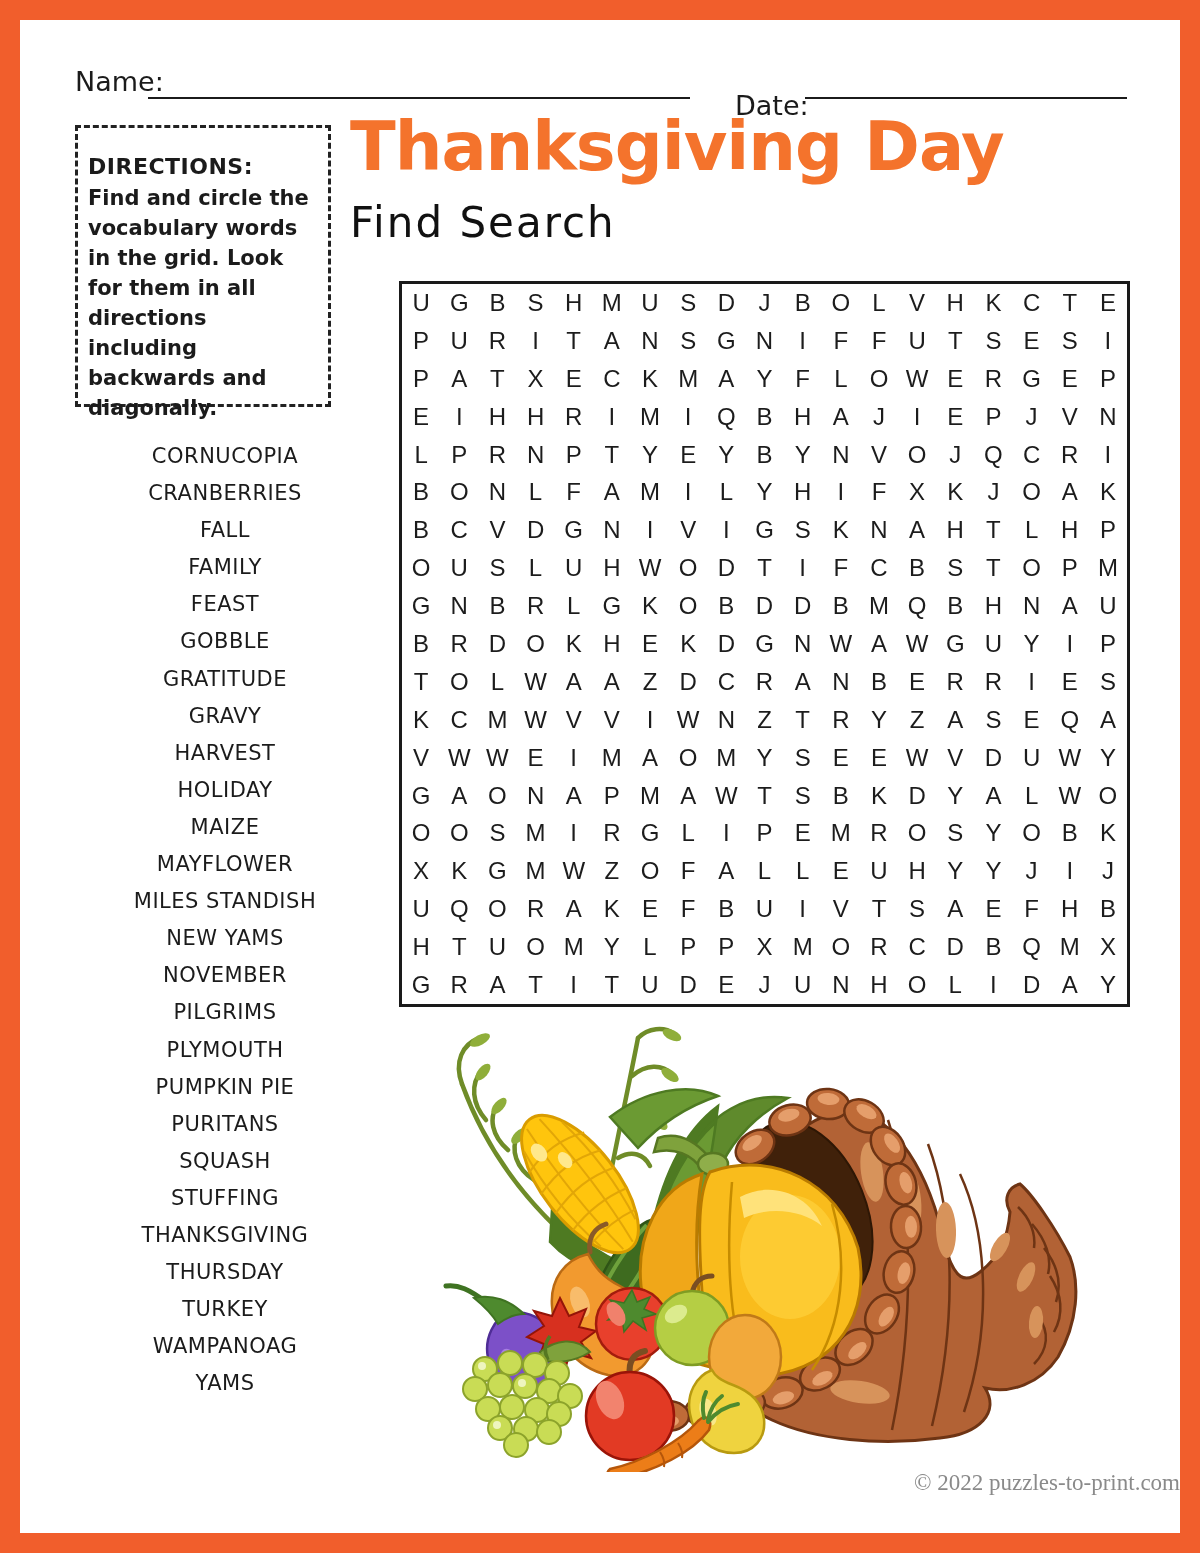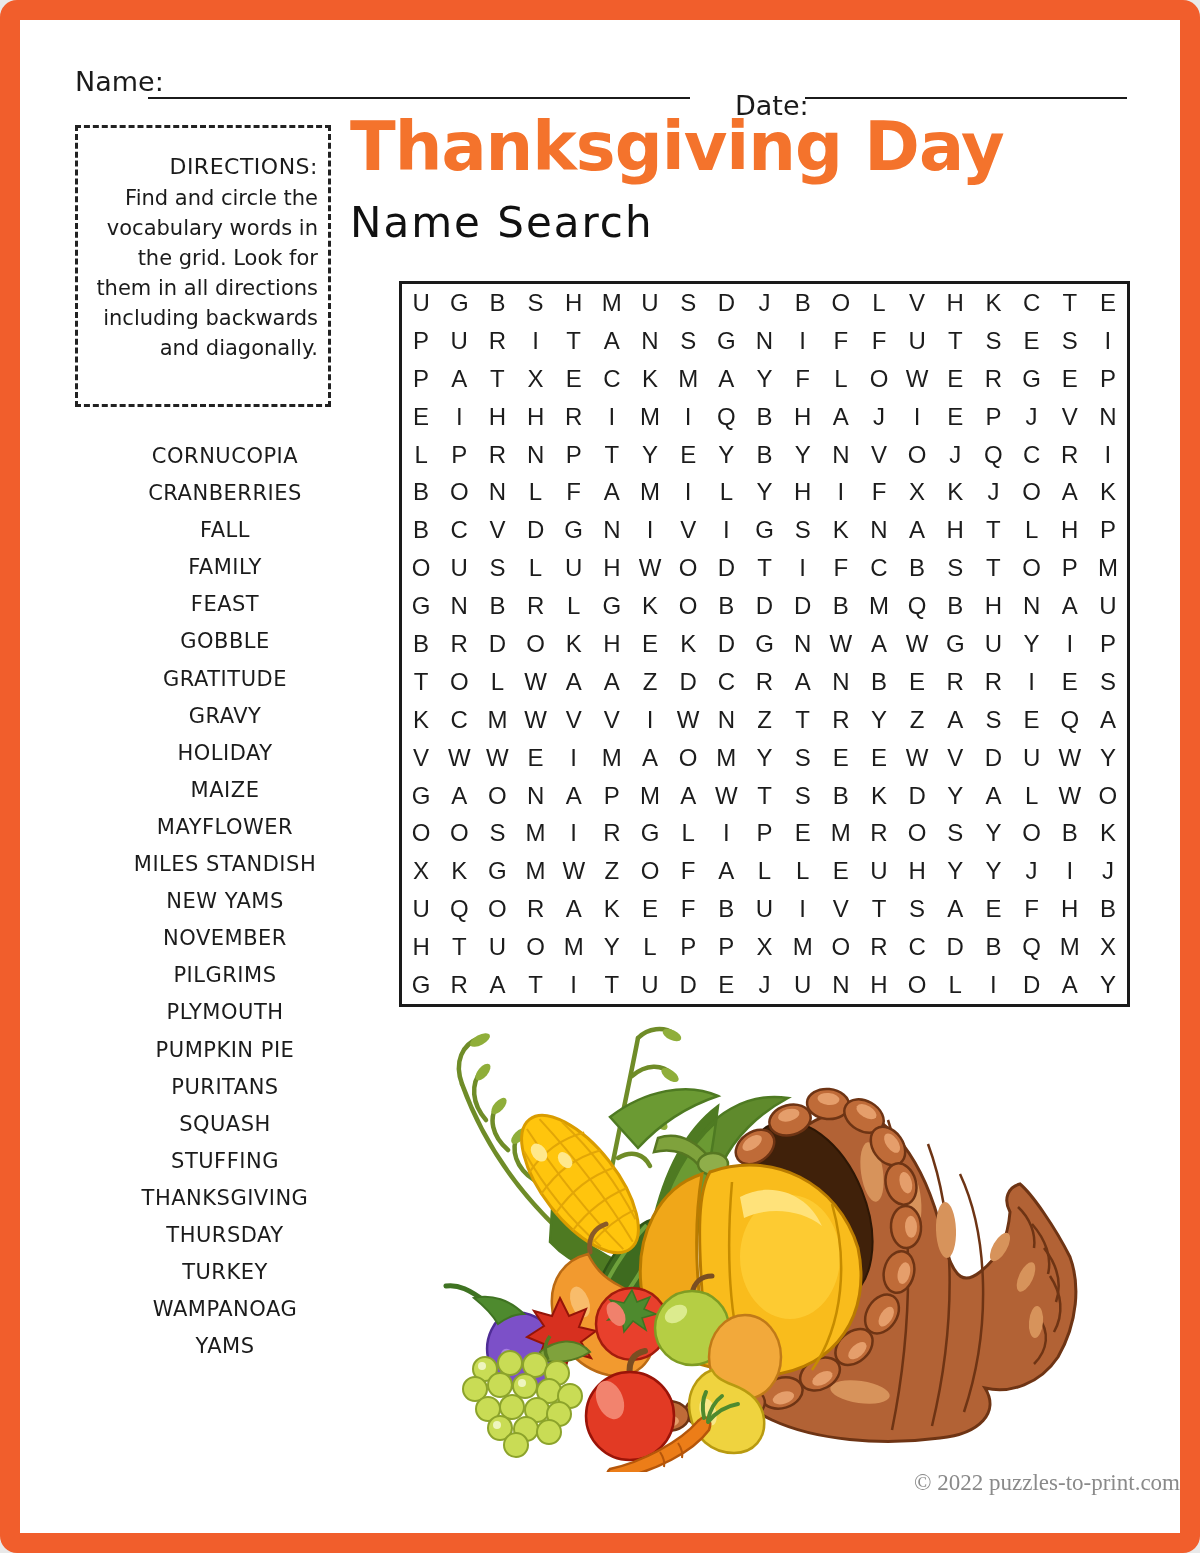--- a/index.html
+++ b/index.html
@@ -7,21 +7,21 @@
         border:20px solid #F15E2C;box-sizing:border-box;overflow:hidden;
         font-family:"DejaVu Sans",sans-serif;color:#1b1b1b;}
   .abs{position:absolute;}
   
   .name-label{left:55px;top:46px;font-size:27px;}
   .name-line{left:128px;top:77px;width:542px;height:0;border-bottom:2.5px solid #1b1b1b;}
   .date-label{left:715px;top:46px;font-size:27px;margin-top:24px;}
   .date-line{left:785px;top:77px;width:322px;height:0;border-bottom:2.5px solid #1b1b1b;}
   
   .directions{left:55px;top:105px;width:256px;height:282px;border:3px dashed #222;
-              box-sizing:border-box;text-align:right;padding:26px 10px 0 10px;}
+              box-sizing:border-box;text-align:left;padding:26px 10px 0 10px;font-weight:bold;}
   .directions .dhead{font-size:22px;letter-spacing:.5px;margin-bottom:4px;}
   .directions .dbody{font-size:21px;line-height:1.43;}
   
   .title-wrap{left:330px;top:88px;width:820px;text-align:left;}
   .main-title{font-size:67px;font-weight:800;letter-spacing:-1px;color:#F4732C;
               font-family:"DejaVu Sans",sans-serif;}
   .sub-title{margin-top:12px;font-size:42px;letter-spacing:2px;color:#111;}
   
   .ws-grid{left:379px;top:261px;width:731px;height:726px;border:3px solid #1a1a1a;
            box-sizing:border-box;display:grid;
@@ -33,35 +33,35 @@
   .word-list .word{height:37.1px;line-height:37.1px;font-size:21px;letter-spacing:.5px;}
   
   .art{left:420px;top:1002px;}
   
   .footer{left:0;top:1450px;width:1160px;text-align:right;font-family:"Liberation Serif","DejaVu Serif",serif;
           font-size:23px;color:#8a8a8a;}
 </style>
 </head>
 <body>
 
-<div class="page" style="border-color: rgb(241, 94, 44); border-radius: 17px;">
+<div class="page" style="border-color: rgb(241, 94, 44);">
 
   <span class="abs name-label">Name:</span>
   <div class="abs name-line"></div>
   <span class="abs date-label">Date:</span>
   <div class="abs date-line"></div>
 
   <div class="abs directions">
     <div class="dhead">DIRECTIONS:</div>
     <div class="dbody">Find and circle the vocabulary words in the grid.  Look for them in all directions including backwards and diagonally.</div>
   </div>
 
   <div class="abs title-wrap">
     <div class="main-title" style="color: rgb(244, 115, 44);">Thanksgiving Day</div>
-    <div class="sub-title">Name Search</div>
+    <div class="sub-title">Find Search</div>
   </div>
 
   <div class="abs ws-grid">
       <span>U</span>
       <span>G</span>
       <span>B</span>
       <span>S</span>
       <span>H</span>
       <span>M</span>
       <span>U</span>
@@ -423,20 +423,21 @@
 
   <div class="abs word-list">
       <div class="word">CORNUCOPIA</div>
       <div class="word">CRANBERRIES</div>
       <div class="word">FALL</div>
       <div class="word">FAMILY</div>
       <div class="word">FEAST</div>
       <div class="word">GOBBLE</div>
       <div class="word">GRATITUDE</div>
       <div class="word">GRAVY</div>
+      <div class="word">HARVEST</div>
       <div class="word">HOLIDAY</div>
       <div class="word">MAIZE</div>
       <div class="word">MAYFLOWER</div>
       <div class="word">MILES STANDISH</div>
       <div class="word">NEW YAMS</div>
       <div class="word">NOVEMBER</div>
       <div class="word">PILGRIMS</div>
       <div class="word">PLYMOUTH</div>
       <div class="word">PUMPKIN PIE</div>
       <div class="word">PURITANS</div>

